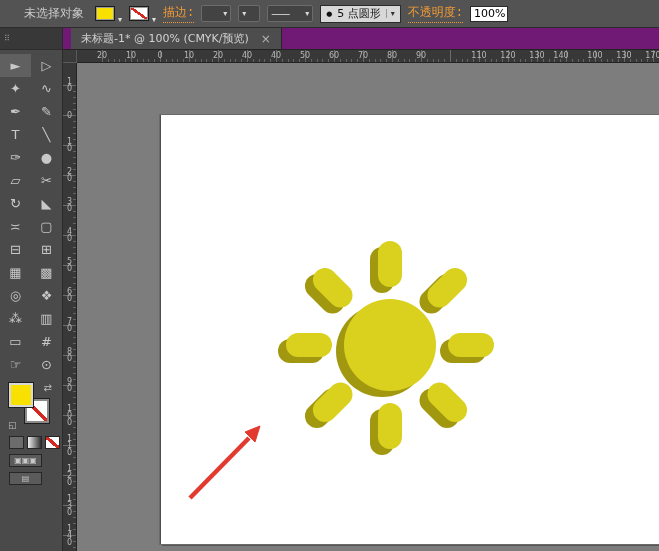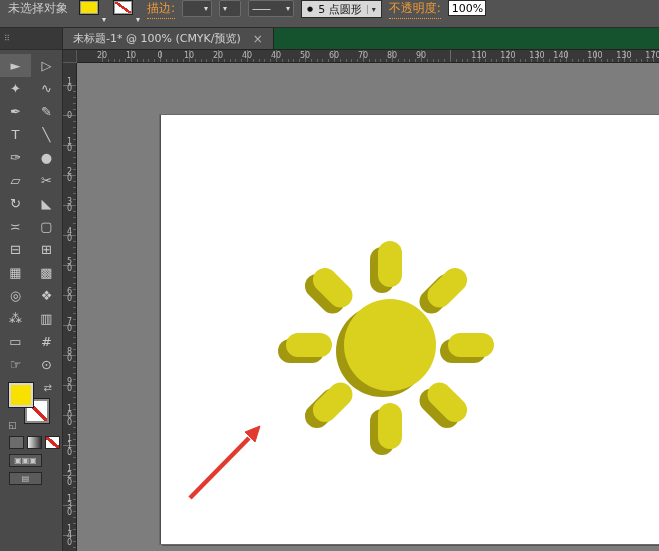--- a/index.html
+++ b/index.html
@@ -2,27 +2,27 @@
 <html><head>
 <meta charset="utf-8">
 <style>
   * { box-sizing: border-box; margin: 0; padding: 0; }
   html,body { width:659px; height:551px; overflow:hidden; }
   body { font-family:"DejaVu Sans", sans-serif; background:#535353; }
   .app { width:659px; height:551px; display:flex; flex-direction:column; }
 
   
   .control-bar { height:28px; flex:0 0 auto; background:#535353; border-bottom:1px solid #2c2c2c;
-                 display:flex; align-items:flex-start; gap:7px; padding:0 8px; color:#cfcfcf; font-size:12px; }
+                 display:flex; align-items:center; gap:7px; padding:0 24px; color:#cfcfcf; font-size:12px; }
   .status-text { color:#c9c9c9; margin-right:4px; white-space:nowrap; }
   .swatch { width:20px; height:15px; border:1px solid #1c1c1c; box-shadow: inset 0 0 0 1px #9a9a9a; }
   .fill-swatch { background:#f8e100; }
   .stroke-swatch { background:linear-gradient(to top right,#ffffff 44%,#d42a22 44% 56%,#ffffff 56%); }
   .dd-caret { font-size:8px; color:#e0e0e0; margin-left:-4px; align-self:flex-end; padding-bottom:3px; }
-  .orange-label { color:#f09a36; border-bottom:1px dotted #f09a36; padding-bottom:1px; white-space:nowrap; cursor:pointer; }
+  .orange-label { color:#f09a36; border-bottom:1px dotted #f09a36; padding-bottom:1px; white-space:nowrap; cursor:pointer;font-family:Liberation Mono, monospace; }
   .dd { height:17px; background:#434343; border:1px solid #6b6b6b; border-radius:2px;
         display:flex; align-items:center; justify-content:space-between; padding:0 3px; color:#cccccc; font-size:9px; cursor:pointer; }
   .dd-small { width:30px; } .dd-mid { width:22px; } .dd-wide { width:46px; }
   .dd .caret { font-size:8px; color:#d8d8d8; }
   .line-glyph { color:#e8e8e8; font-size:10px; letter-spacing:-1px; }
   .brush-select { height:18px; background:#d8d8d8; border:1px solid #2a2a2a; color:#111;
                   display:flex; align-items:center; gap:5px; padding:0 5px; font-size:11px; cursor:pointer; white-space:nowrap; }
   .brush-select .bullet { font-size:7px; }
   .brush-select .caret { font-size:8px; color:#333; border-left:1px solid #999; padding-left:4px; }
   .opacity-input { width:38px; height:16px; background:#ffffff; border:1px solid #2a2a2a; color:#000;
@@ -48,21 +48,21 @@
   .default-icon { position:absolute; left:0px; bottom:2px; color:#bdbdbd; font-size:9px; cursor:pointer; }
   .mode-row { display:flex; gap:3px; padding:4px 0 0 9px; }
   .mini-btn { width:15px; height:13px; border:1px solid #262626; background:#6c6c6c; cursor:pointer; }
   .mini-gradient { background:linear-gradient(90deg,#efefef,#2e2e2e); }
   .mini-none { background:linear-gradient(to top right,#fff 40%,#d42a22 40% 60%,#fff 60%); }
   .wide-btn { margin:5px 0 0 9px; width:33px; height:13px; border:1px solid #262626; background:#5b5b5b;
               color:#c8c8c8; font-size:8px; display:flex; align-items:center; justify-content:center; cursor:pointer; }
 
   
   .workspace { flex:1; display:flex; flex-direction:column; min-width:0; }
-  .tab-strip { height:22px; flex:0 0 auto; background:#14532d; border-bottom:1px solid #232323; display:flex; align-items:flex-end; }
+  .tab-strip { height:22px; flex:0 0 auto; background:#701a75; border-bottom:1px solid #232323; display:flex; align-items:flex-end;padding-left:8px; }
   .doc-tab { height:21px; background:#4d4d4d; color:#d2d2d2; font-size:11px; display:flex; align-items:center;
              gap:12px; padding:0 10px; border-right:1px solid #242424; cursor:pointer; white-space:nowrap; }
   .tab-close { color:#b4b4b4; font-size:12px; cursor:pointer; }
 
   .ruler-row { height:13px; flex:0 0 auto; display:flex;text-decoration:underline; }
   .ruler-corner { width:14px; height:13px; background:#3a3a3a; border-right:1px solid #5a5a5a; border-bottom:1px solid #5a5a5a; flex:0 0 auto; }
   .ruler-h { flex:1; position:relative; background:#383838; border-bottom:1px solid #232323; overflow:hidden; }
   .ruler-h::before { content:""; position:absolute; left:25px; top:0; right:0; bottom:0;
                      background:repeating-linear-gradient(90deg,#6c6c6c 0 1px,transparent 1px 29px); }
   .ruler-h::after { content:""; position:absolute; left:25px; right:0; bottom:0; height:3px;

